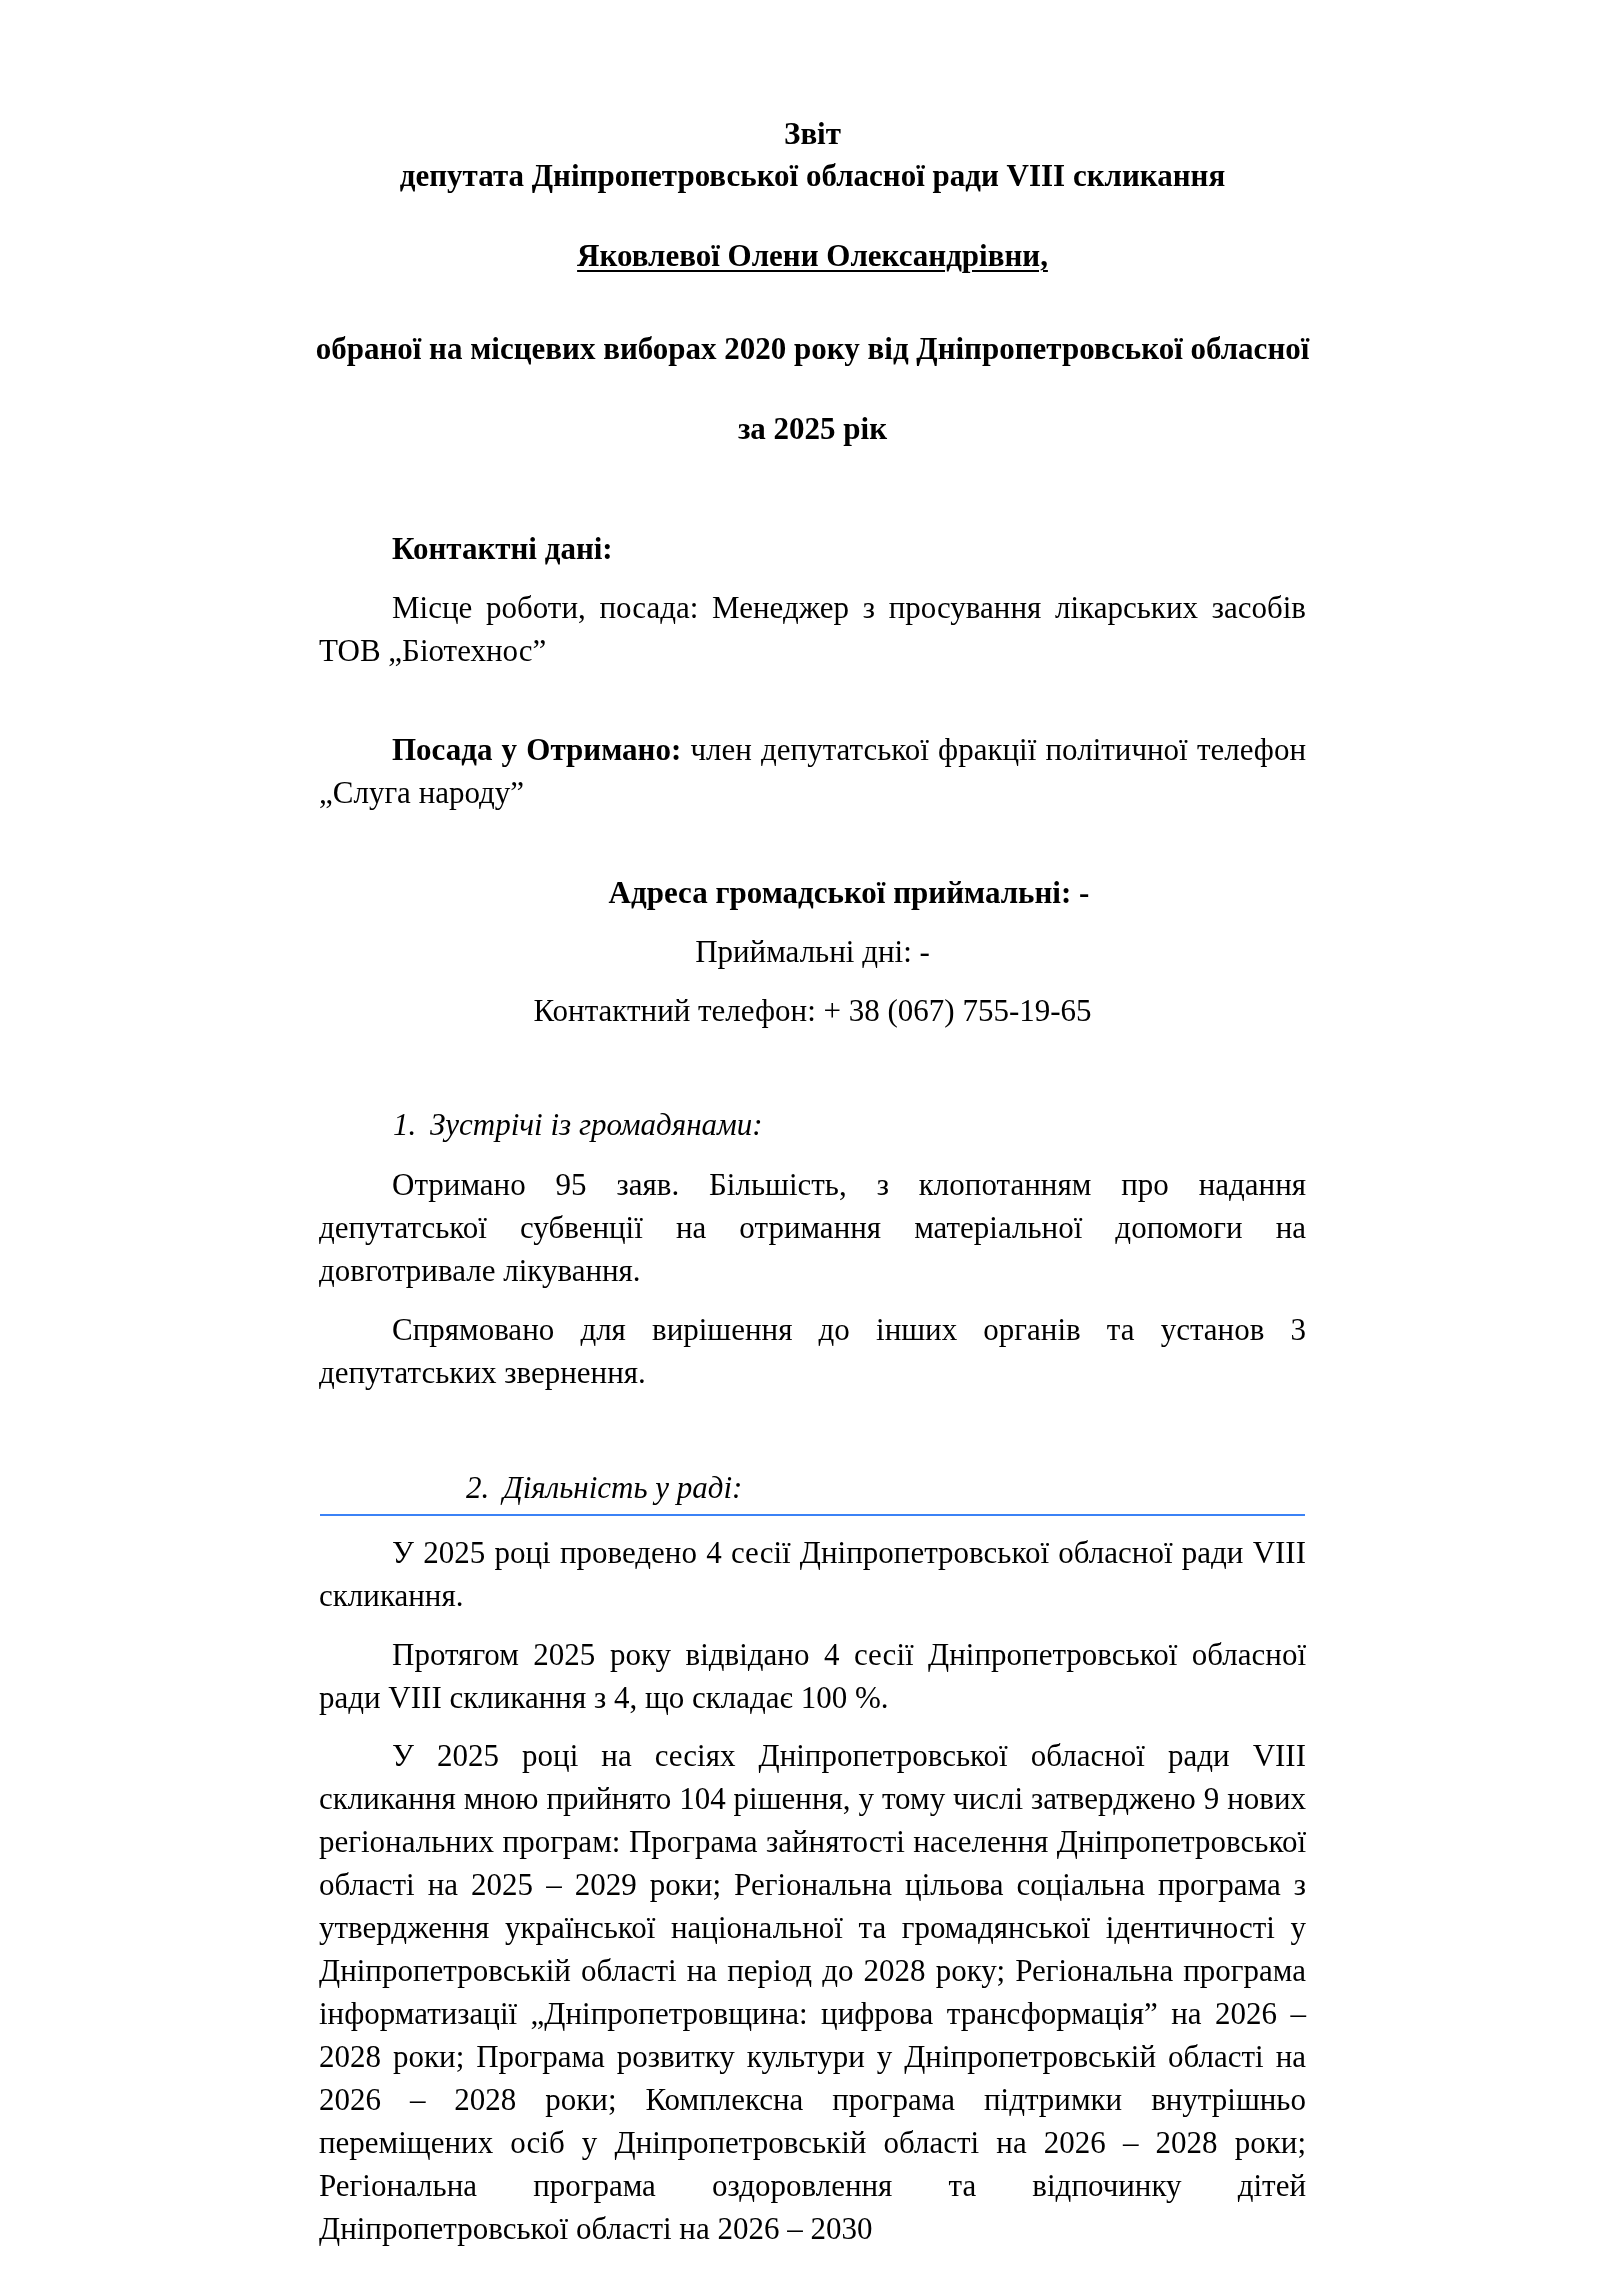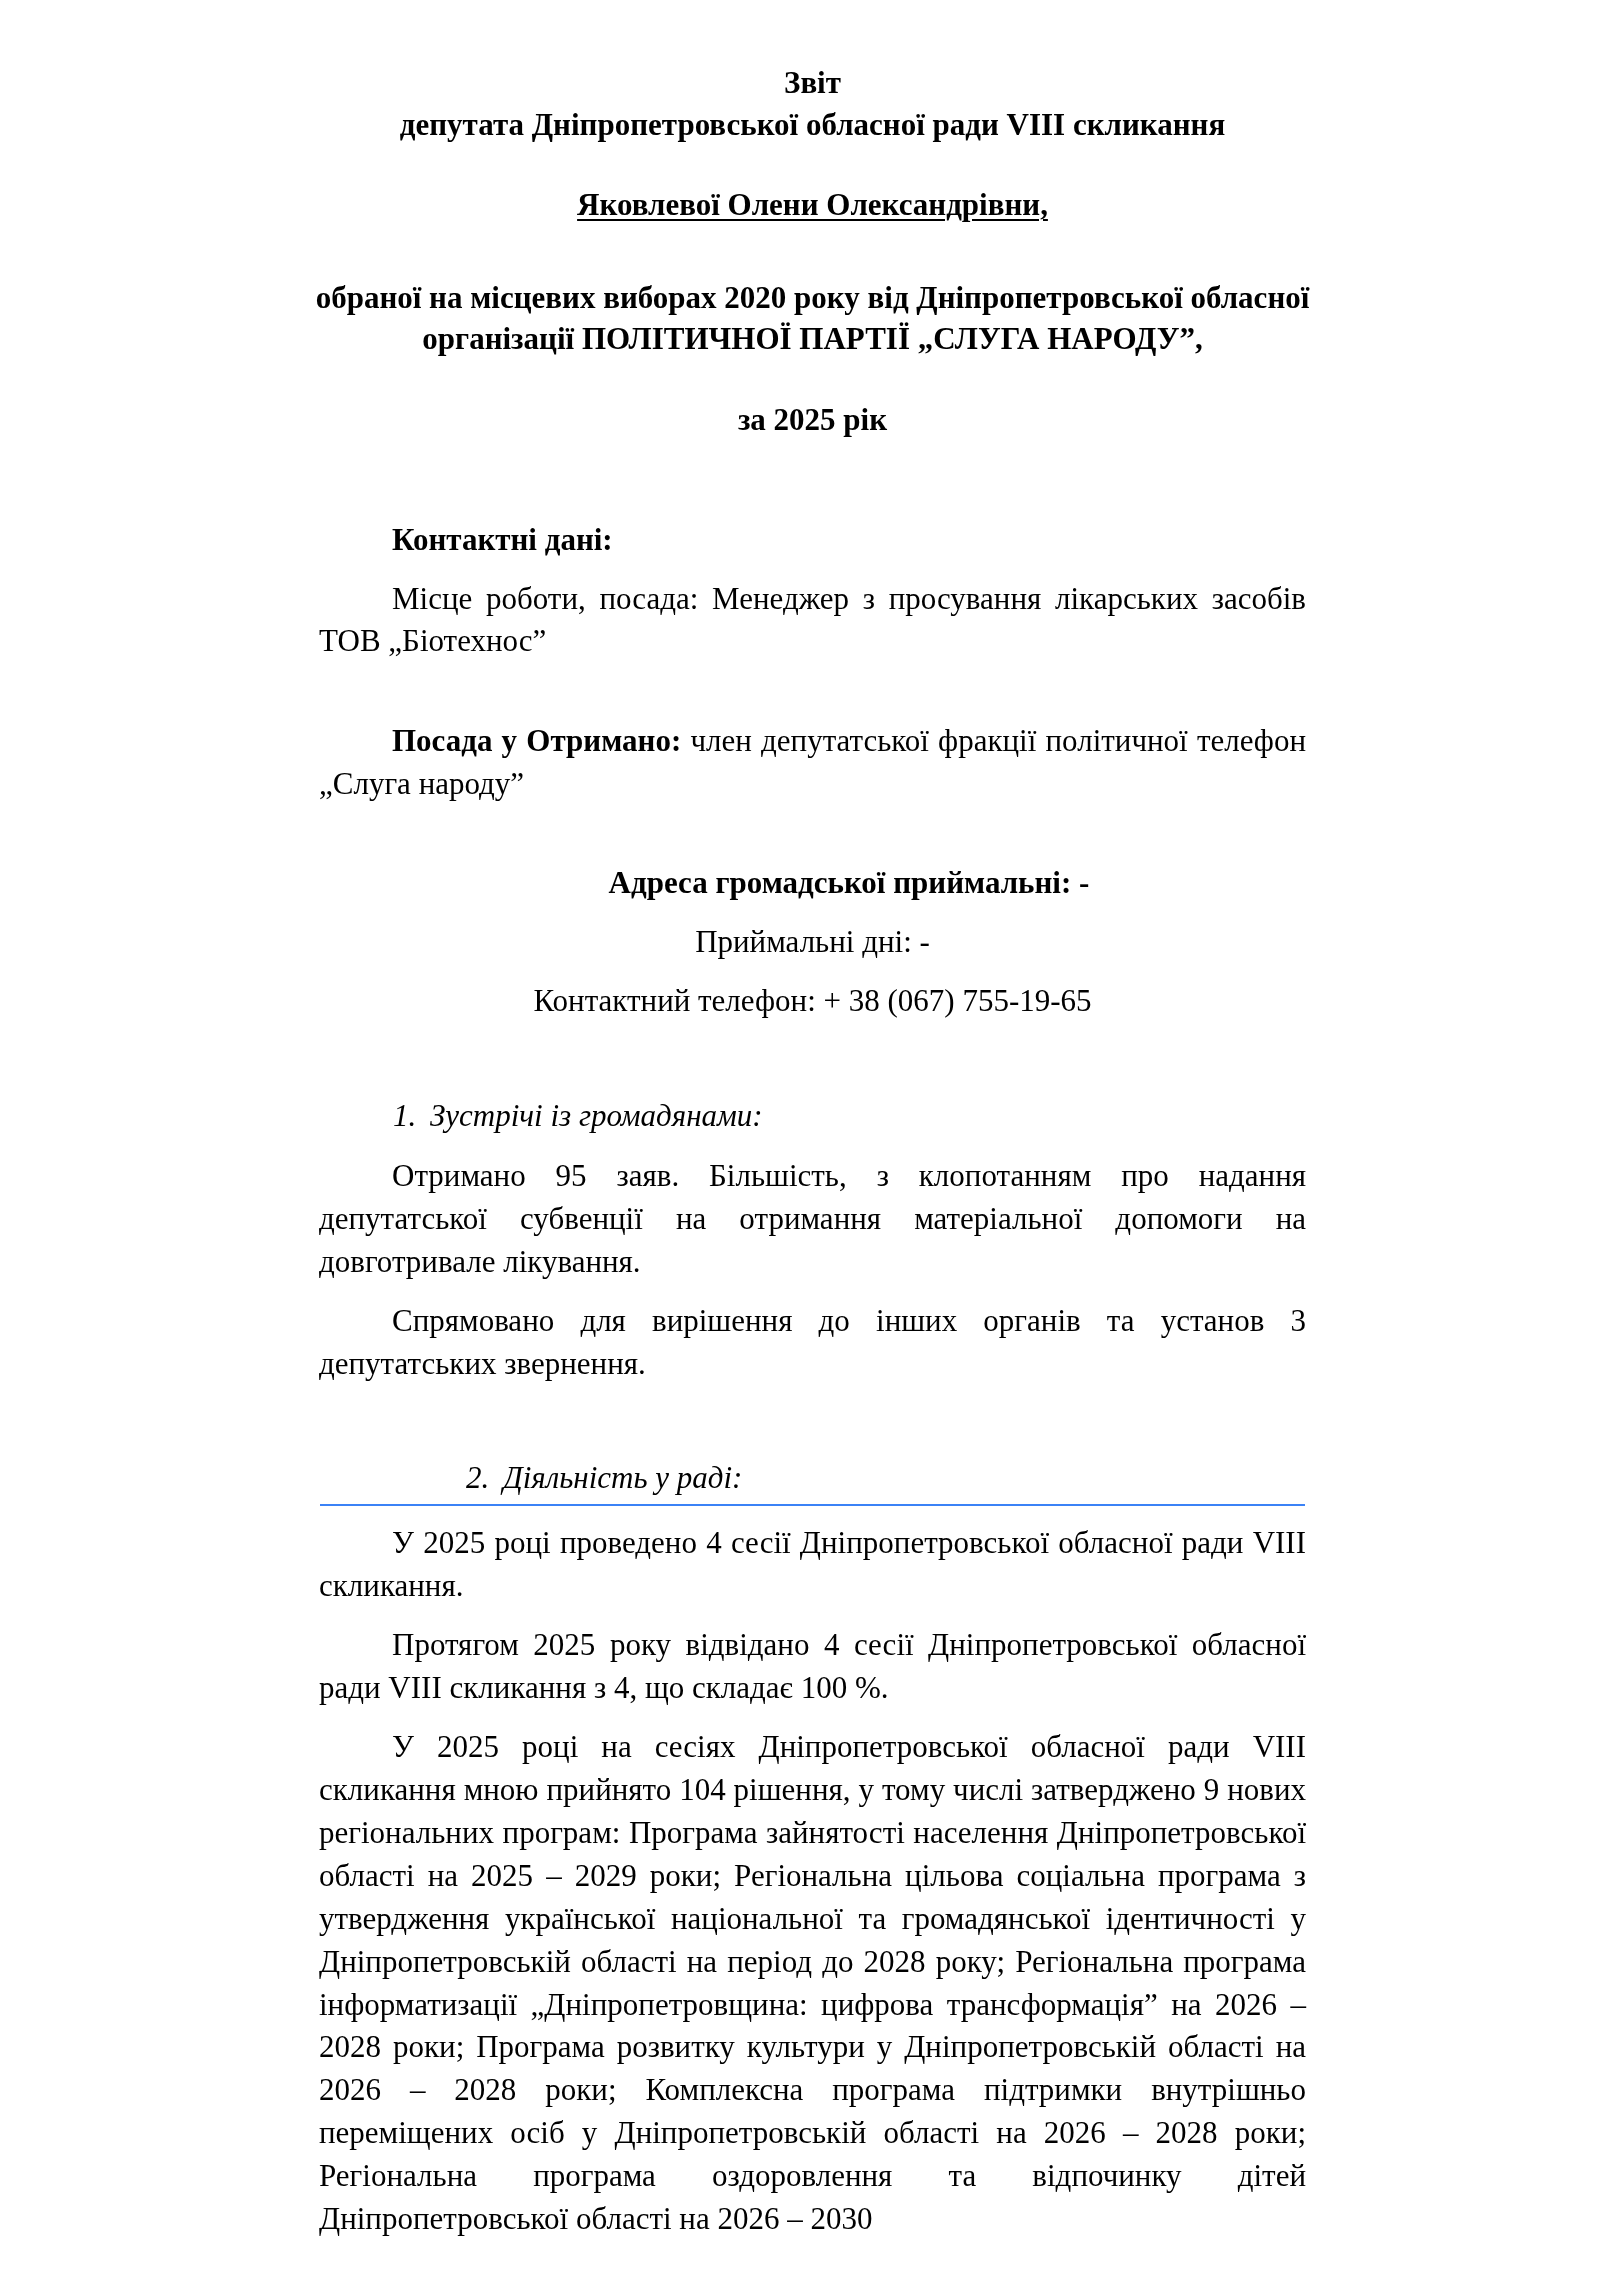--- a/index.html
+++ b/index.html
@@ -11,21 +11,21 @@
     font-family: "Liberation Serif", "DejaVu Serif", serif;
     color: #000000;
   }
   .page {
     position: relative;
     width: 1309px;
     height: 2293px;
     margin: 0 auto;
     background: #ffffff;
     box-sizing: border-box;
-    padding: 62px 143px 0 147px;
+    padding: 113px 143px 0 147px;
     overflow: hidden;
   }
   .doc {
     font-size: 31px;
     line-height: 1.385;
   }
   .ctr {
     text-align: center;
     font-weight: bold;
   }
@@ -88,21 +88,20 @@
     <div class="title-line">Звіт</div>
     <div class="title-line">депутата Дніпропетровської обласної ради VIII скликання</div>
 
     <div class="spacer-md"></div>
 
     <div class="name-line"><span class="u">Яковлевої Олени Олександрівни,</span></div>
 
     <div class="spacer-lg"></div>
 
     <div class="title-line">обраної на місцевих виборах 2020 року від Дніпропетровської обласної</div>
-    <div class="title-line">організації ПОЛІТИЧНОЇ ПАРТІЇ „СЛУГА НАРОДУ”,</div>
 
     <div class="spacer-md"></div>
 
     <div class="ctr">за 2025 рік</div>
 
     <div class="spacer-xl"></div>
 
     <p class="body"><span class="lead">Контактні дані:</span></p>
 
     <p class="body">Місце роботи, посада: Менеджер з просування лікарських засобів ТОВ „Біотехнос”</p>

